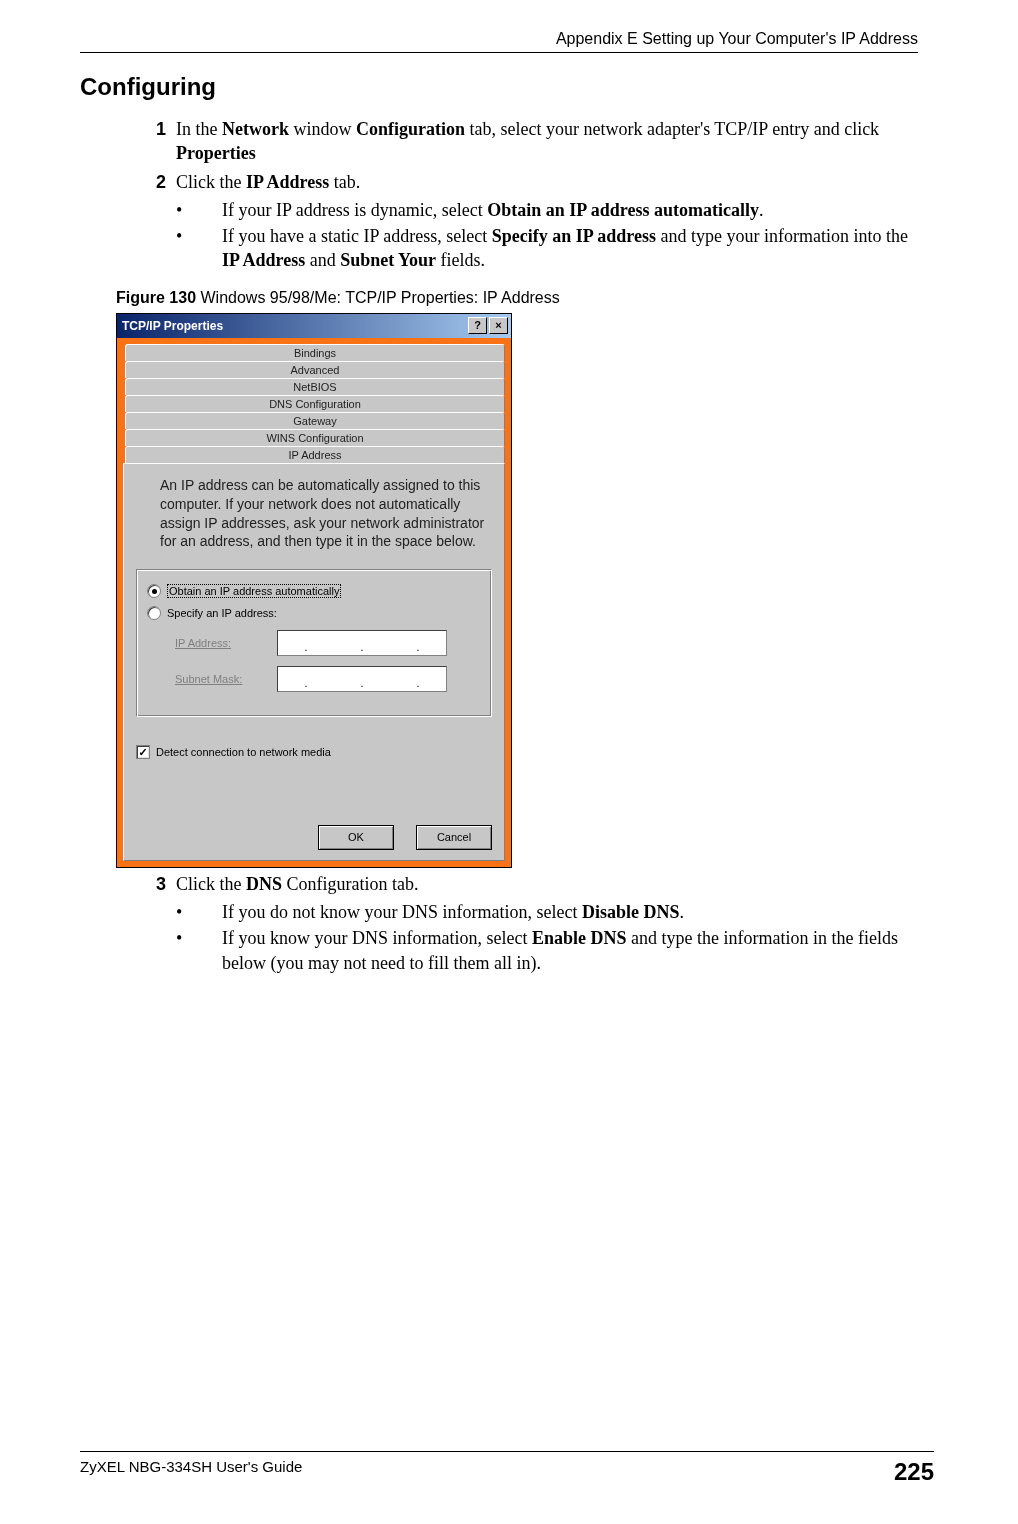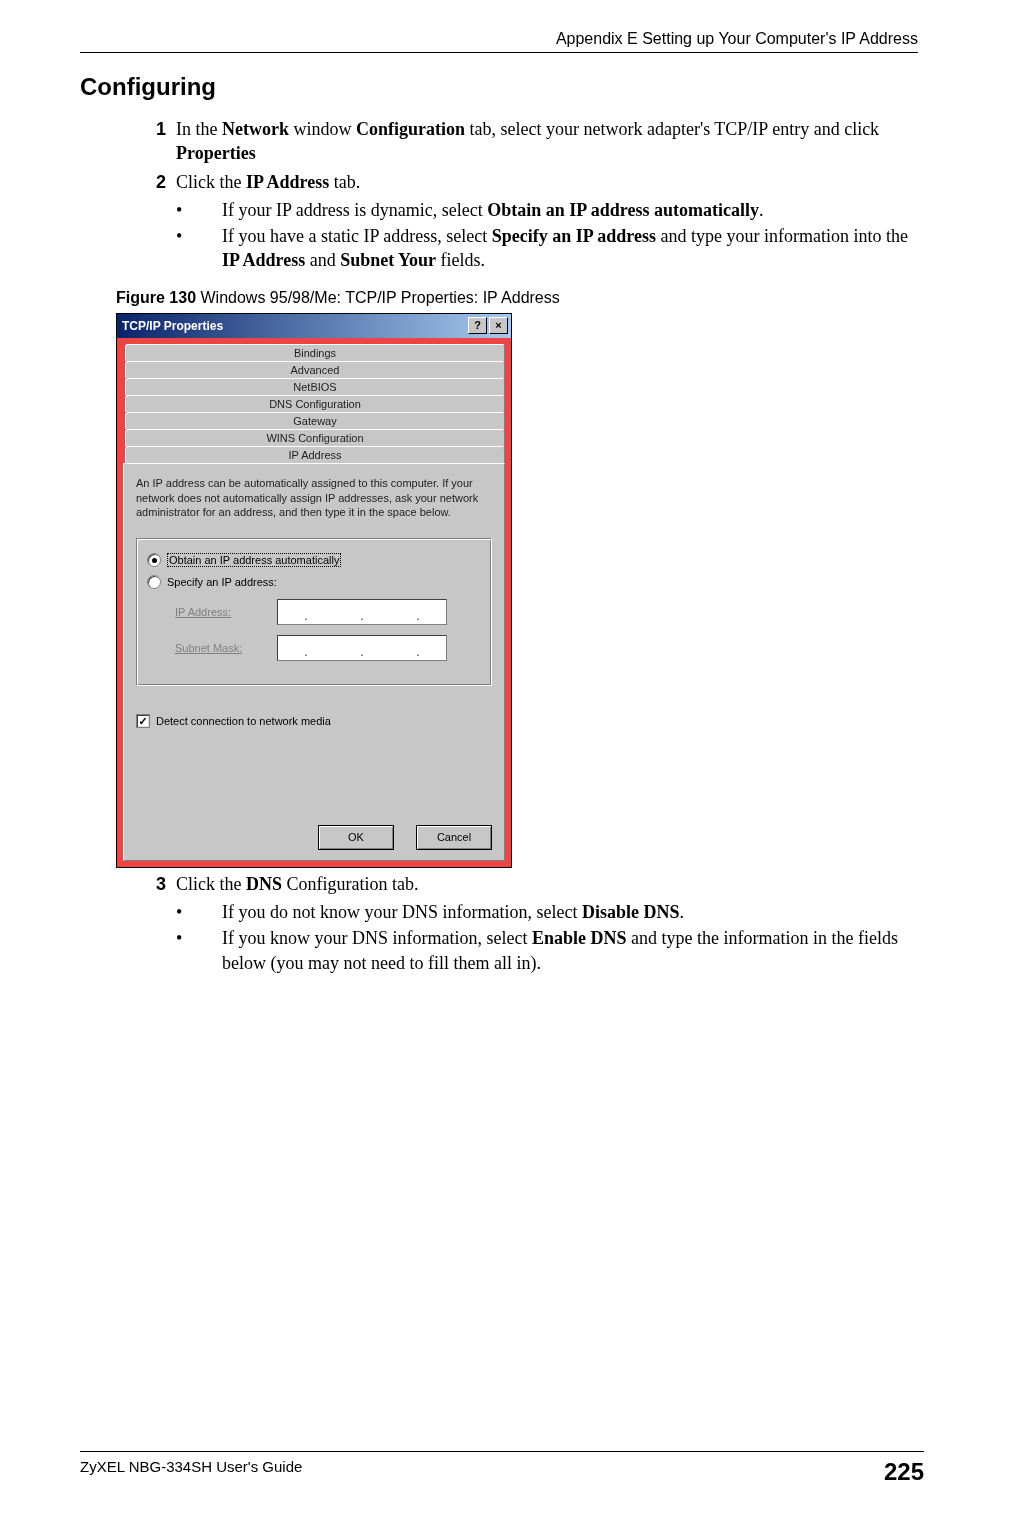--- a/index.html
+++ b/index.html
@@ -69,21 +69,21 @@
     font-family: Arial, Helvetica, sans-serif;
     font-size: 16px;
     margin: 16px 0 6px 36px;
   }
   .fig-caption b { font-weight: bold; }
   
   .dialog {
     width: 394px;
     margin-left: 36px;
     border: 1px solid #000;
-    background: #ef4444;
+    background: #f97316;
     font-family: Tahoma, Arial, sans-serif;
     font-size: 12px;
     color: #000;
   }
   .titlebar {
     background: linear-gradient(to right, #0a246a, #a6caf0);
     color: #fff;
     display: flex;
     align-items: center;
     padding: 2px 3px;
@@ -150,24 +150,25 @@
   .tab-pane {
     border: 1px solid #808080;
     border-top-color: #fff;
     border-left-color: #fff;
     padding: 12px 12px 22px 12px;
     min-height: 362px;
     position: relative;
     background: #c7c7c7;
   }
   .desc {
-    font-size: 11px;
+    font-size: 14px;
     color: #222;
     line-height: 1.35;
     margin-bottom: 18px;
+    margin-left: 24px;
   }
   .group-box {
     border: 1px solid #808080;
     border-right-color: #fff;
     border-bottom-color: #fff;
     box-shadow: inset 1px 1px 0 #fff, inset -1px -1px 0 #808080;
     padding: 10px 10px 14px 10px;
     margin-bottom: 28px;
   }
   .radio-row {
@@ -249,21 +250,21 @@
     background: #c7c7c7;
     border: 1px solid #000;
     box-shadow: inset 1px 1px 0 #fff, inset -1px -1px 0 #808080;
     font-size: 11px;
     display: flex; align-items: center; justify-content: center;
   }
   .footer {
     position: absolute;
     bottom: 38px;
     left: 80px;
-    right: 94px;
+    right: 84px;
   }
   .footer-rule {
     border: none;
     border-top: 1.5px solid #000;
     margin: 0 0 6px 0;
   }
   .footer-row {
     display: flex;
     justify-content: space-between;
     font-family: Arial, Helvetica, sans-serif;

